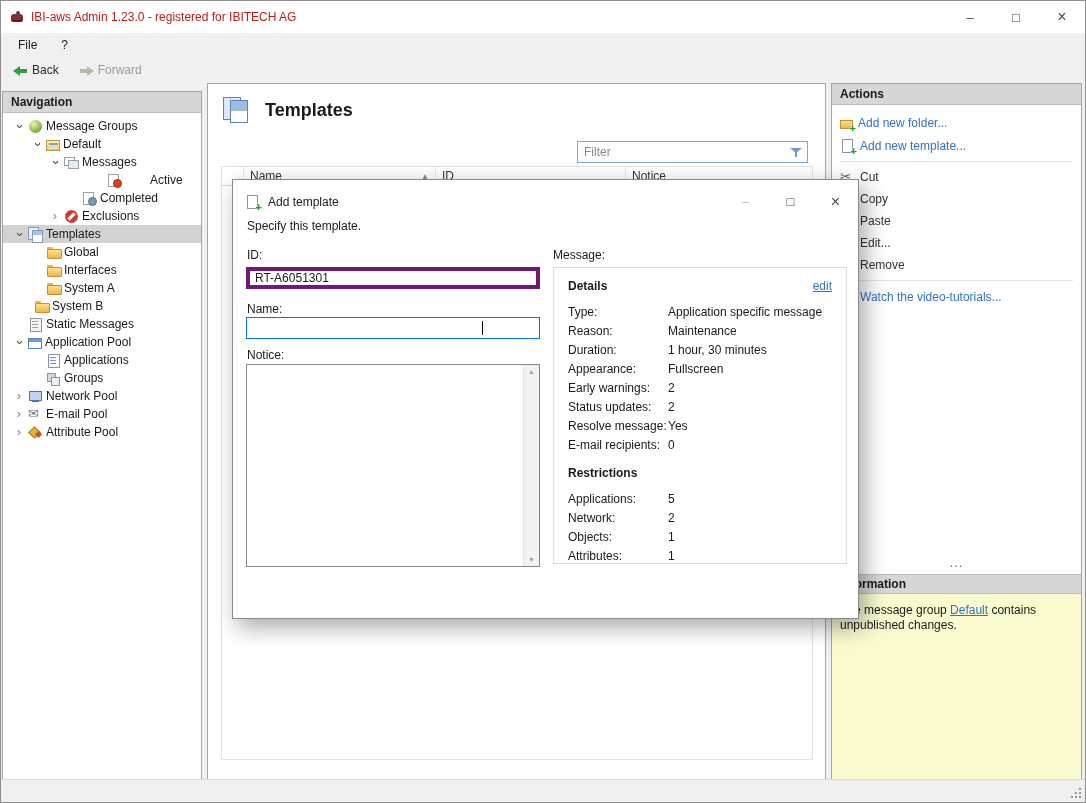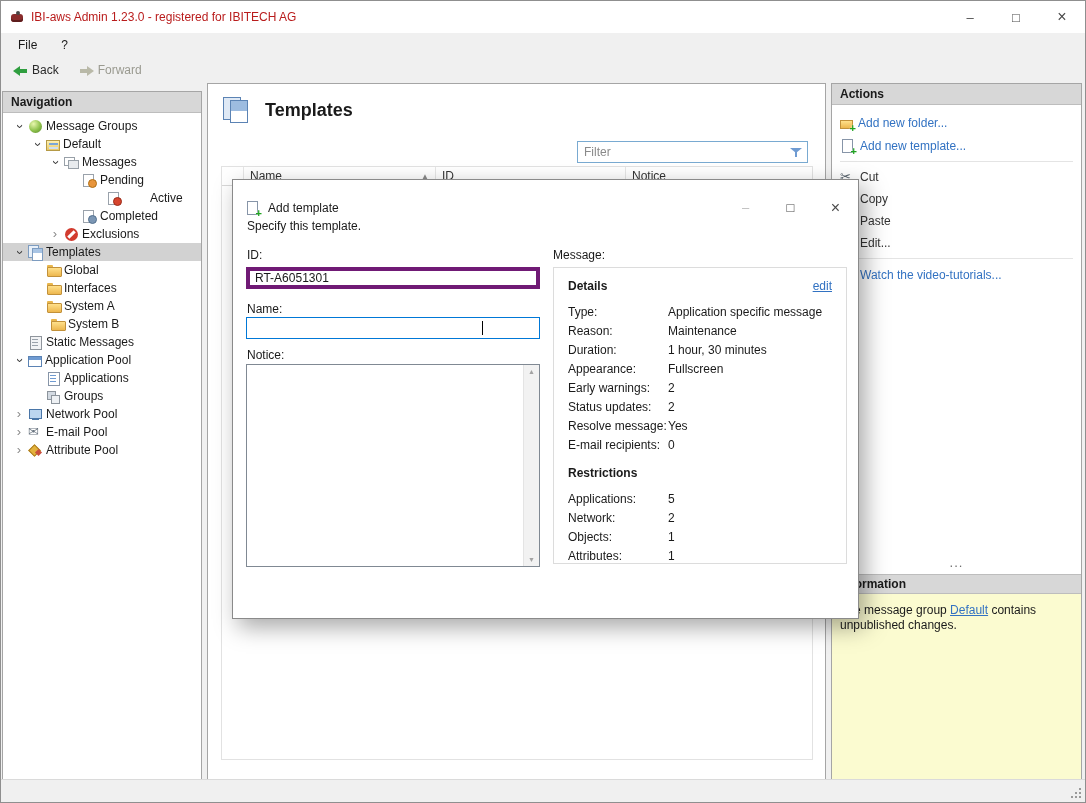--- a/index.html
+++ b/index.html
@@ -62,21 +62,21 @@
 
   
   .statusbar{position:absolute;left:0;bottom:0;width:100%;height:23px;background:#f0f0f0;border-top:1px solid #dadada}
   .grip{position:absolute;right:4px;bottom:4px;width:12px;height:12px}
   .grip::before{content:"";position:absolute;width:2px;height:2px;background:#9a9a9a;right:0;bottom:0;
     box-shadow:0 -4px #9a9a9a,0 -8px #9a9a9a,-4px 0 #9a9a9a,-8px 0 #9a9a9a,-4px -4px #9a9a9a}
 
   
   .dialog{position:absolute;left:231px;top:178px;width:627px;height:440px;background:#fff;border:1px solid #8a8a8a;
           box-shadow:6px 8px 22px rgba(0,0,0,.35);z-index:10}
-  .dlg-titlebar{position:absolute;left:0;top:12px;width:100%;height:31px;display:flex;align-items:center;padding-left:12px;gap:8px}
+  .dlg-titlebar{position:absolute;left:0;top:6px;width:100%;height:31px;display:flex;align-items:center;padding-left:12px;gap:8px}
   .dlg-btns{margin-left:auto;display:flex;height:100%}
   .dlg-btn{width:45px;display:flex;align-items:center;justify-content:center;color:#4a4a4a;font-size:13px}
   .dlg-btn.dim{color:#bcbcbc}
   .dlg-sub{position:absolute;left:14px;top:39px}
   .fld-label{position:absolute;left:14px}
   .lab-id{top:68px}.lab-name{top:122px}.lab-notice{top:168px}
   .txt{position:absolute;left:13px;width:294px;height:22px;border:4px solid #701a75;background:#fff;font:inherit;padding:0 5px;color:#1a1a1a;outline:none}
   .txt-id{top:87px}
   .txt-name{top:137px;border:1px solid #0078d7}
   .caret{position:absolute;left:249px;top:141px;width:1px;height:14px;background:#000;z-index:2}
@@ -202,25 +202,20 @@
         <div class="tree-row" style="padding-left: 28px;">
           <span class="chev open">›</span>
           <span class="ico i-group-default"></span>
           <span class="tlabel">Default</span>
         </div>
         <div class="tree-row" style="padding-left: 46px;">
           <span class="chev open">›</span>
           <span class="ico i-messages"></span>
           <span class="tlabel">Messages</span>
         </div>
-        <div class="tree-row" style="padding-left: 64px;">
-          <span class="chev none"></span>
-          <span class="ico i-msg-pending"></span>
-          <span class="tlabel">Pending</span>
-        </div>
         <div class="tree-row" style="padding-left: 64px; gap: 28px;">
           <span class="chev none"></span>
           <span class="ico i-msg-active"></span>
           <span class="tlabel">Active</span>
         </div>
         <div class="tree-row" style="padding-left: 64px;">
           <span class="chev none"></span>
           <span class="ico i-msg-completed"></span>
           <span class="tlabel">Completed</span>
         </div>
@@ -242,21 +237,21 @@
         <div class="tree-row" style="padding-left: 28px;">
           <span class="chev none"></span>
           <span class="ico i-folder"></span>
           <span class="tlabel">Interfaces</span>
         </div>
         <div class="tree-row" style="padding-left: 28px;">
           <span class="chev none"></span>
           <span class="ico i-folder"></span>
           <span class="tlabel">System A</span>
         </div>
-        <div class="tree-row" style="padding-left: 32px;">
+        <div class="tree-row" style="padding-left: 16px;">
           <span class="chev none"></span>
           <span class="ico i-folder"></span>
           <span class="tlabel">System B</span>
         </div>
         <div class="tree-row" style="padding-left: 10px;">
           <span class="chev none"></span>
           <span class="ico i-static-messages"></span>
           <span class="tlabel">Static Messages</span>
         </div>
         <div class="tree-row" style="padding-left: 10px;">
@@ -338,20 +333,24 @@
           <span class="ico i-copy"></span>
           <span>Copy</span>
         </div>
         <div class="act-row act-cmd">
           <span class="ico i-paste"></span>
           <span>Paste</span>
         </div>
         <div class="act-row act-cmd">
           <span class="ico i-edit"></span>
           <span>Edit...</span>
+        </div>
+        <div class="act-row act-cmd">
+          <span class="ico i-remove"></span>
+          <span>Remove</span>
         </div>
         <div class="act-sep"></div>
         <div class="act-row act-link">
           <span class="ico i-video"></span>
           <span>Watch the video-tutorials...</span>
         </div>
       </div>
     <div class="splitter">...</div>
     <div class="info-header">Information</div>
     <div class="info-box">

